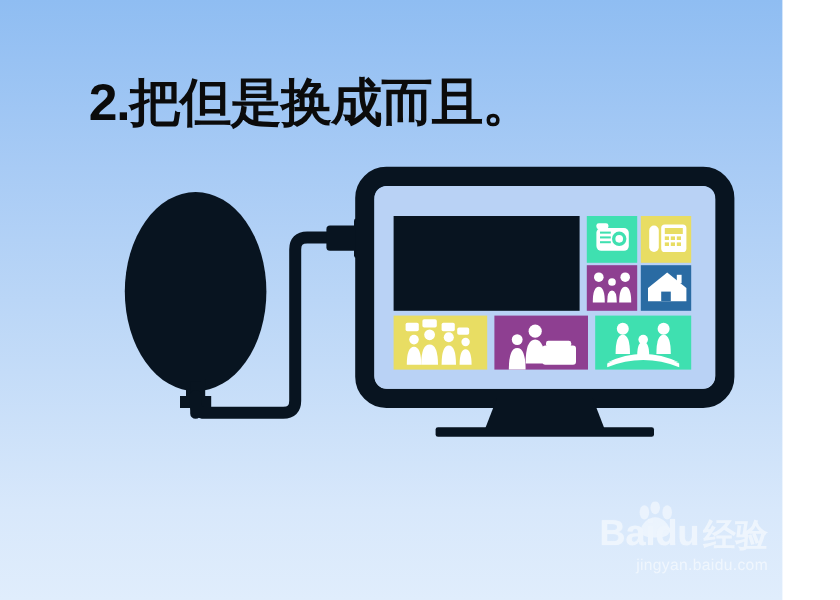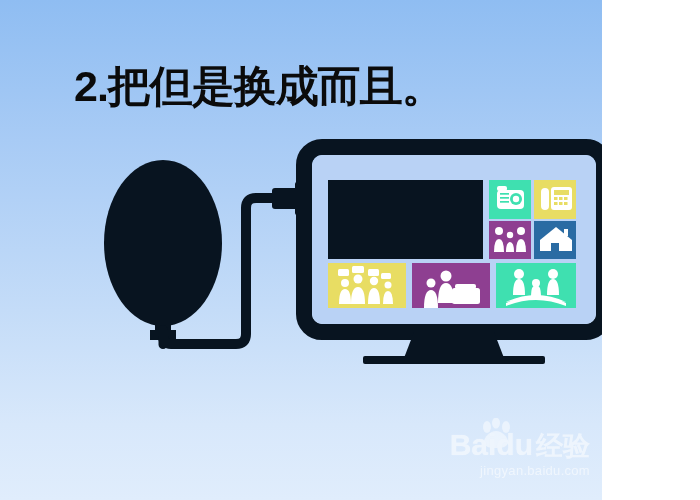--- a/index.html
+++ b/index.html
@@ -2,21 +2,21 @@
 <html><head>
 <meta charset="utf-8">
 <style>
   html, body {
     margin: 0;
     padding: 0;
     background: #ffffff;
   }
   #stage {
     position: relative;
-    width: 602px;
+    width: 652px;
     height: 500px;
     overflow: hidden;
     font-family: "Liberation Sans", "DejaVu Sans", sans-serif;
     background: linear-gradient(180deg, #8fbdf2 0%, #a8cbf5 28%, #c4dcf8 62%, #d8e8fb 85%, #e0edfc 100%);
   }
 
   
   #title {
     position: absolute;
     left: 74px;

